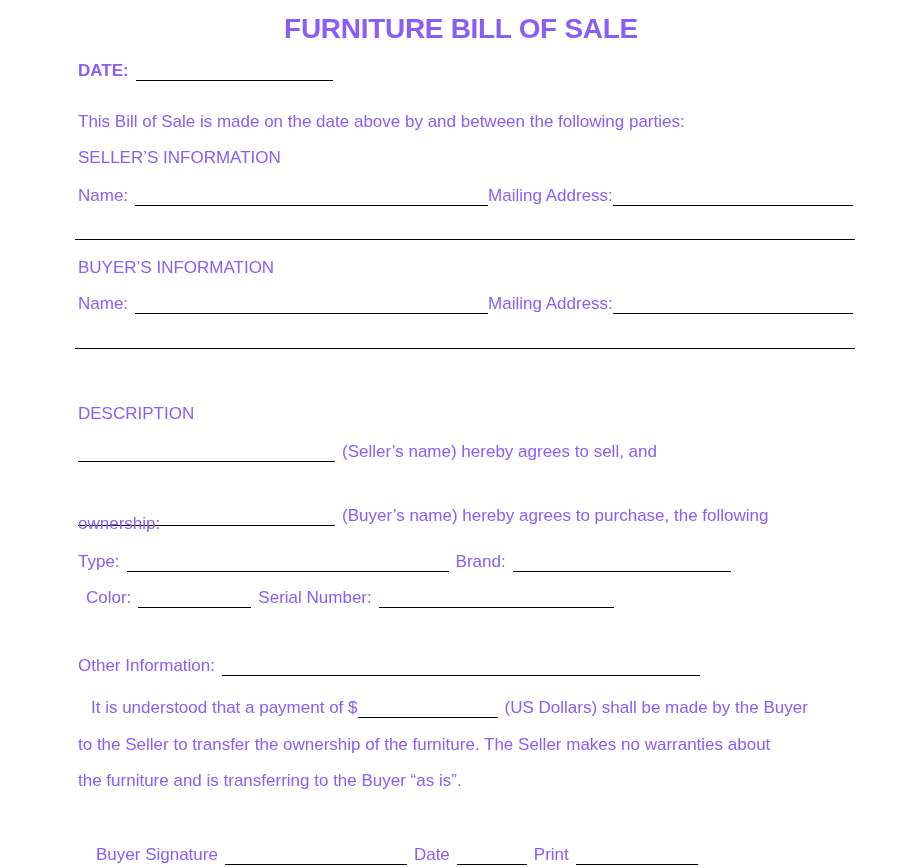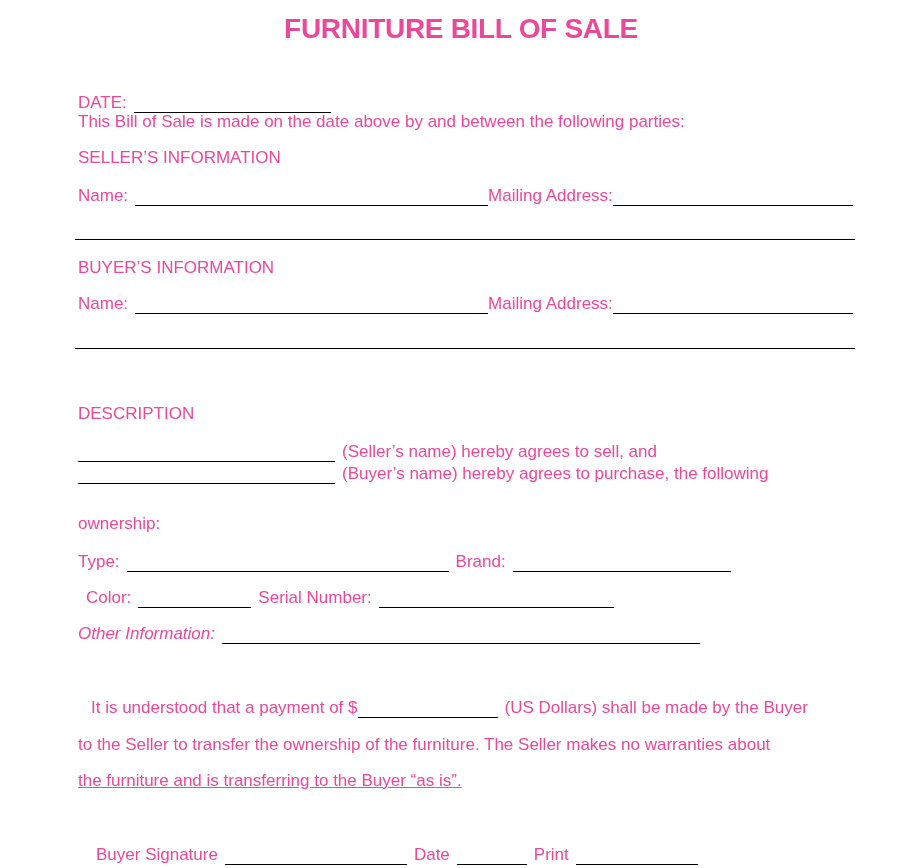--- a/index.html
+++ b/index.html
@@ -5,21 +5,21 @@
   html, body {
     margin: 0;
     padding: 0;
     background: #ffffff;
   }
   .doc {
     position: relative;
     width: 922px;
     height: 868px;
     background: #ffffff;
-    color: #ec4899;
+    color: #8b5cf6;
     font-family: "Liberation Sans", sans-serif;
     font-size: 17px;
     overflow: hidden;
   }
   .row {
     position: absolute;
     left: 78px;
     white-space: nowrap;
     line-height: 22px;
   }
@@ -52,51 +52,51 @@
   }
   .sp { display: inline-block; width: 7px; }
 </style>
 </head>
 <body>
 
 <div class="doc">
 
   <div class="title-row">FURNITURE BILL OF SALE</div>
 
-  <div class="row" style="top:92px;"><span>DATE:</span><span class="sp"></span><span class="u" style="width:197px;"></span></div>
+  <div class="row" style="top:60px;font-weight:bold;"><span>DATE:</span><span class="sp"></span><span class="u" style="width:197px;"></span></div>
 
   <div class="row" style="top:111px;">This Bill of Sale is made on the date above by and between the following parties:</div>
 
   <div class="row bold" style="top:147px;">SELLER’S INFORMATION</div>
 
   <div class="row" style="top:185px;"><span>Name:</span><span class="sp"></span><span class="u" style="width:353px;"></span><span>Mailing Address:</span><span class="u" style="width:240px;"></span></div>
 
   <div class="hline" style="top:239px;"></div>
 
   <div class="row bold" style="top:257px;">BUYER’S INFORMATION</div>
 
   <div class="row" style="top:293px;"><span>Name:</span><span class="sp"></span><span class="u" style="width:353px;"></span><span>Mailing Address:</span><span class="u" style="width:240px;"></span></div>
 
   <div class="hline" style="top:348px;"></div>
 
   <div class="row bold" style="top:403px;">DESCRIPTION</div>
 
   <div class="row" style="top:441px;"><span class="u" style="width:257px;"></span><span class="sp"></span><span>(Seller’s name) hereby agrees to sell, and</span></div>
 
-  <div class="row" style="top:463px;text-align:right;"><span class="u" style="width:257px;"></span><span class="sp"></span><span>(Buyer’s name) hereby agrees to purchase, the following</span></div>
+  <div class="row" style="top:505px;text-align:right;"><span class="u" style="width:257px;"></span><span class="sp"></span><span>(Buyer’s name) hereby agrees to purchase, the following</span></div>
 
   <div class="row" style="top:513px;">ownership:</div>
 
   <div class="row" style="top:551px;"><span>Type:</span><span class="sp"></span><span class="u" style="width:322px;"></span><span class="sp"></span><span>Brand:</span><span class="sp"></span><span class="u" style="width:218px;"></span></div>
 
   <div class="row" style="top:587px;margin-left:8px;"><span>Color:</span><span class="sp"></span><span class="u" style="width:113px;"></span><span class="sp"></span><span>Serial Number:</span><span class="sp"></span><span class="u" style="width:235px;"></span></div>
 
-  <div class="row" style="top:623px;font-style:italic;"><span>Other Information:</span><span class="sp"></span><span class="u" style="width:478px;"></span></div>
+  <div class="row" style="top:655px;"><span>Other Information:</span><span class="sp"></span><span class="u" style="width:478px;"></span></div>
 
   <div class="row" style="top:697px;margin-left:13px;"><span>It is understood that a payment of $</span><span class="u" style="width:140px;"></span><span class="sp"></span><span>(US Dollars) shall be made by the Buyer</span></div>
 
   <div class="row" style="top:734px;">to the Seller to transfer the ownership of the furniture. The Seller makes no warranties about</div>
 
-  <div class="row" style="top:770px;text-decoration:underline;">the furniture and is transferring to the Buyer “as is”.</div>
+  <div class="row" style="top:770px;">the furniture and is transferring to the Buyer “as is”.</div>
 
   <div class="row" style="top:844px;margin-left:18px;"><span class="bold">Buyer Signature</span><span class="sp"></span><span class="u" style="width:182px;"></span><span class="sp"></span><span>Date</span><span class="sp"></span><span class="u" style="width:70px;"></span><span class="sp"></span><span>Print</span><span class="sp"></span><span class="u" style="width:122px;"></span></div>
 
 </div>
 
 </body></html>

